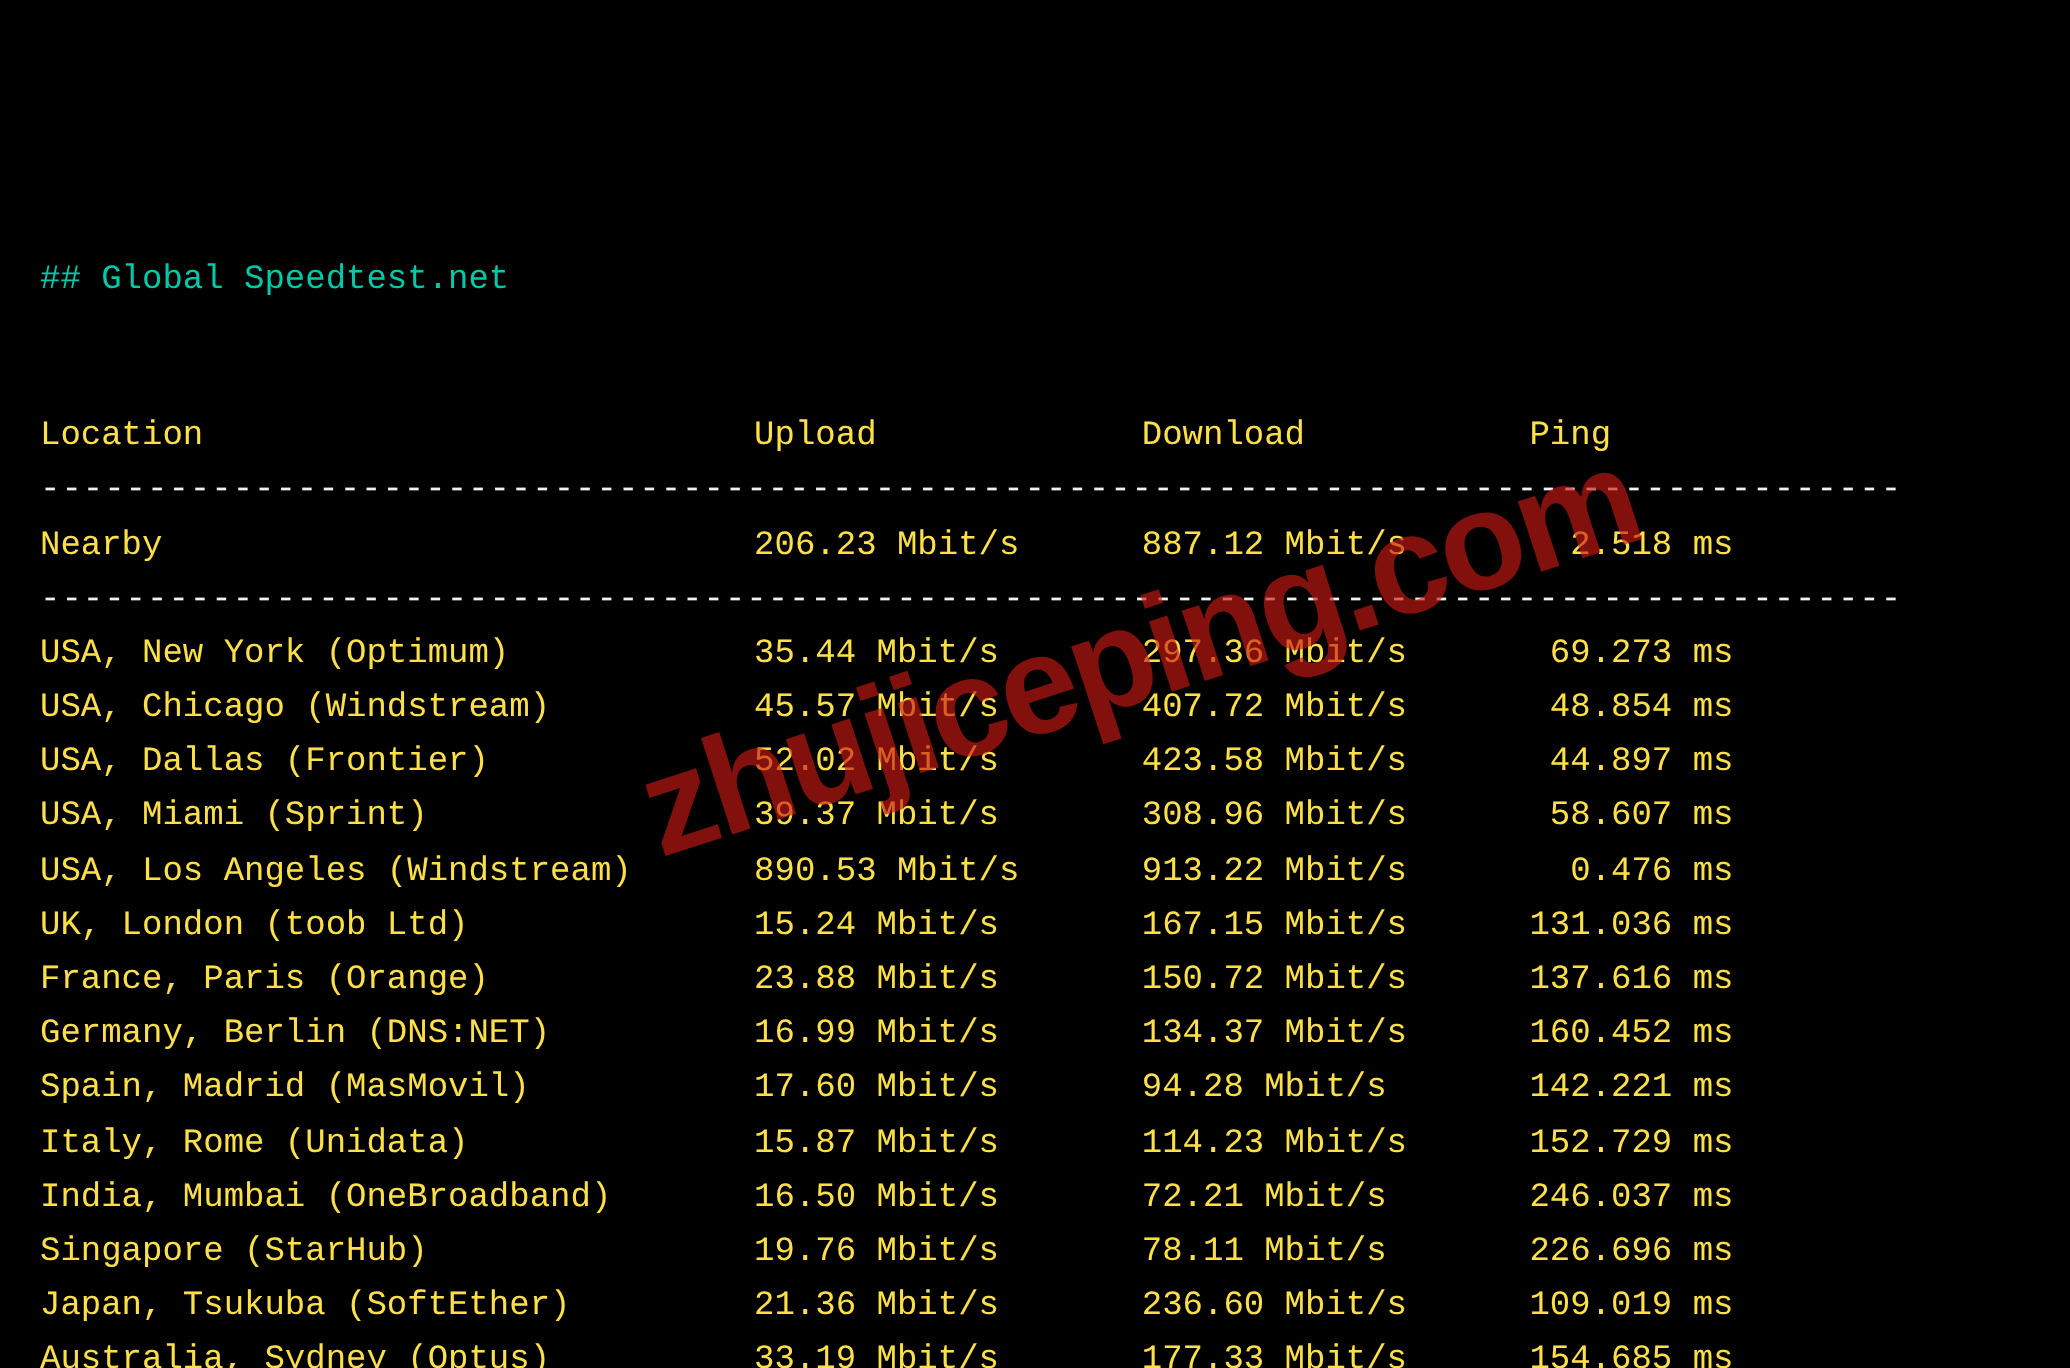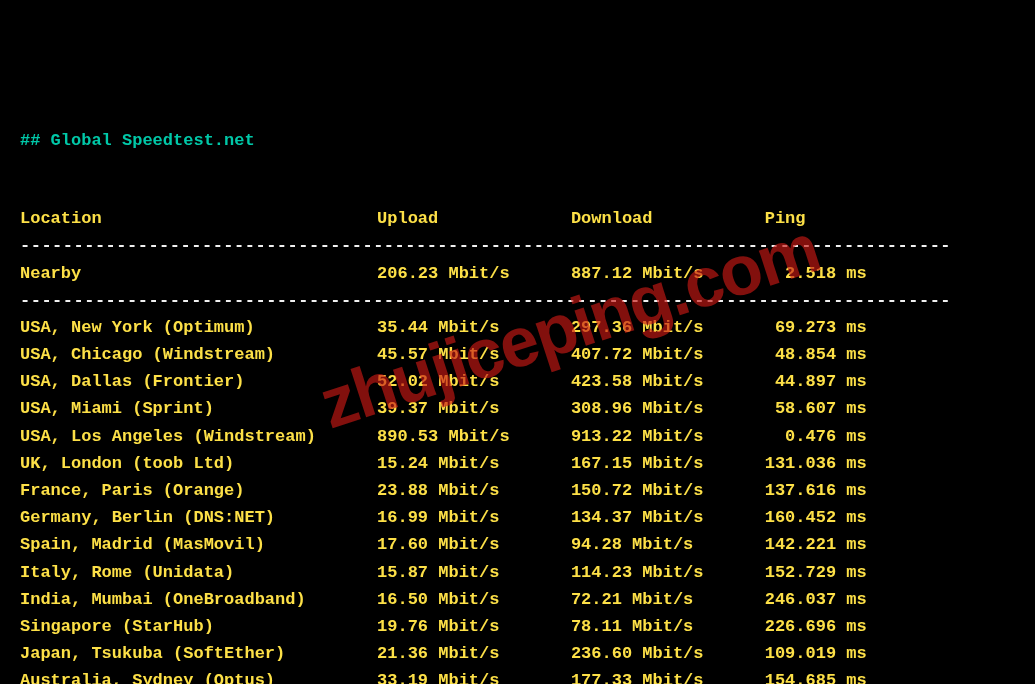--- a/index.html
+++ b/index.html
@@ -1,19 +1,18 @@
 <!DOCTYPE html>
 <html><head>
   <meta charset="utf-8">
   <style>
     * {
       margin: 0;
       padding: 0;
       box-sizing: border-box;
-      font-weight: bold;
     }
     body {
       background: #000000;
       color: #ffffff;
       font-family: 'Consolas', 'Monaco', 'Courier New', monospace;
       font-size: 17px;
       line-height: 1.6;
       padding: 18px 20px;
       white-space: pre;
       width: 1035px;

